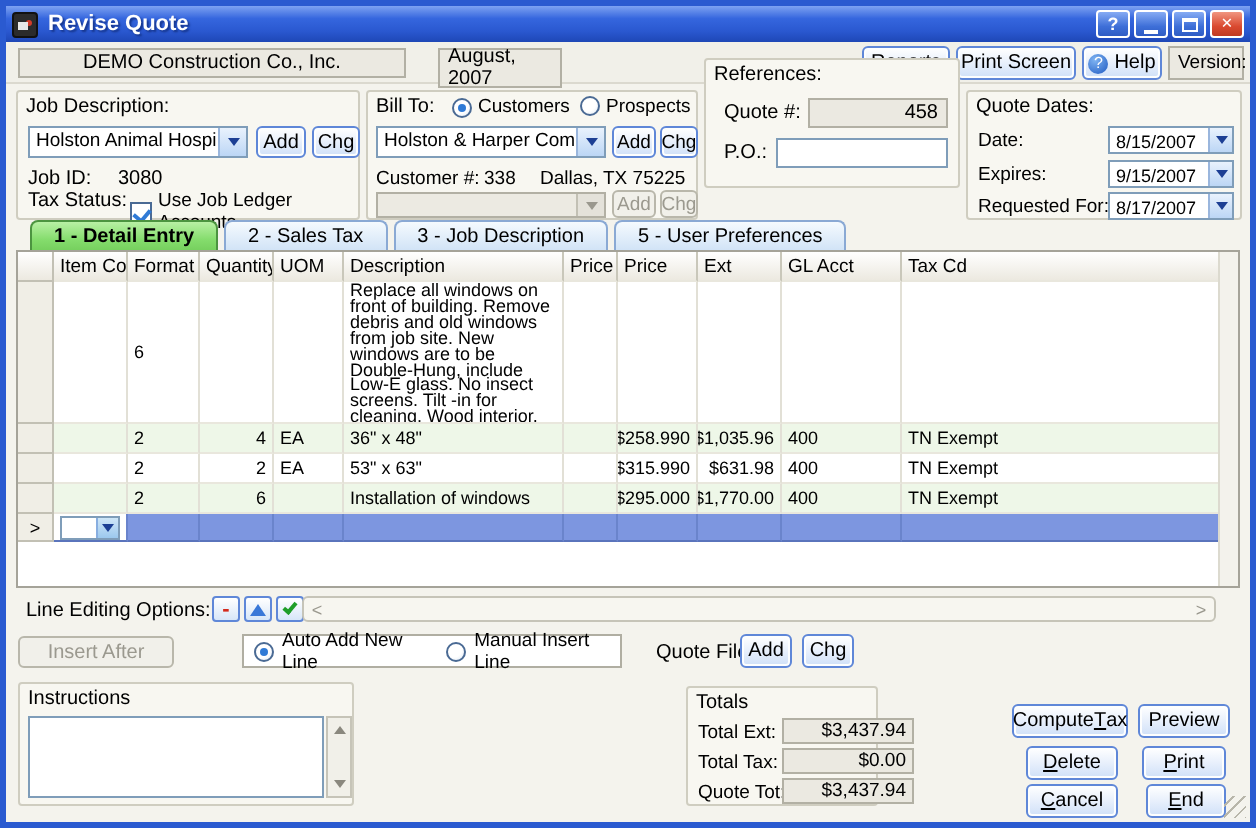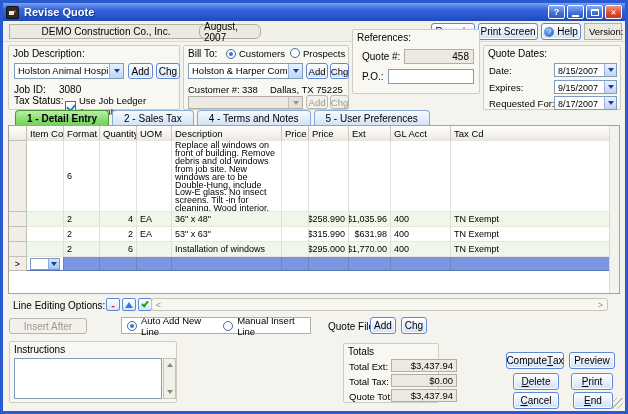--- a/index.html
+++ b/index.html
@@ -118,21 +118,21 @@
           <span class="max-glyph"></span>
         </div>
       <div class="tb-btn close">
           <span style="font-family:'DejaVu Sans Mono',monospace;">✕</span>
         </div>
     </div>
   </div>
 
   <div class="topbar">
     <div class="inset center abs" style="left:6px;top:3px;width:194px;height:15px;">DEMO Construction Co., Inc.</div>
-    <div class="inset pad abs" style="left:196px;top:3px;width:62px;height:15px;border-radius:6px;">August, 2007</div>
+    <div class="inset pad abs" style="left:216px;top:3px;width:62px;height:20px;">August, 2007</div>
     <div class="btn abs" style="left:428px;top:2px;width:44px;height:17px;">Reports</div>
     <div class="btn abs" style="left:475px;top:2px;width:60px;height:17px;">Print Screen</div>
     <div class="btn abs" style="left:538px;top:2px;width:40px;height:17px;gap:3px;">
       <span style="width:10px;height:10px;border-radius:50%;background:radial-gradient(circle at 35% 30%,#7fb4f2,#1f5ac2);color:#fff;font-size:8px;display:flex;align-items:center;justify-content:center;">?</span>
       <span>Help</span>
     </div>
     <div class="inset pad abs" style="left:581px;top:2px;width:38px;height:17px;font-size:9.5px;">Version:</div>
   </div>
 
   <div class="gbox" style="left:5px;top:42px;width:172px;height:65px;">
@@ -213,21 +213,21 @@
       <span class="val" style="font-size:9px;">8/17/2007</span>
       <span class="combo-btn" style="width:12px;">
           <span class="chev"></span>
         </span>
     </div>
   </div>
 
   <div class="tabs">
     <div class="tab active">1 - Detail Entry</div>
     <div class="tab">2 - Sales Tax</div>
-    <div class="tab">4 - Terms and Notes</div>
+    <div class="tab">3 - Job Description</div>
     <div class="tab">5 - User Preferences</div>
   </div>
 
   <div class="grid">
     <div class="grow ghead">
       <div class="cell c-sel"></div>
       <div class="cell c-item">Item Code</div>
       <div class="cell c-fmt">Format</div>
       <div class="cell c-qty" style="justify-content:flex-start;">Quantity</div>
       <div class="cell c-uom">UOM</div>

